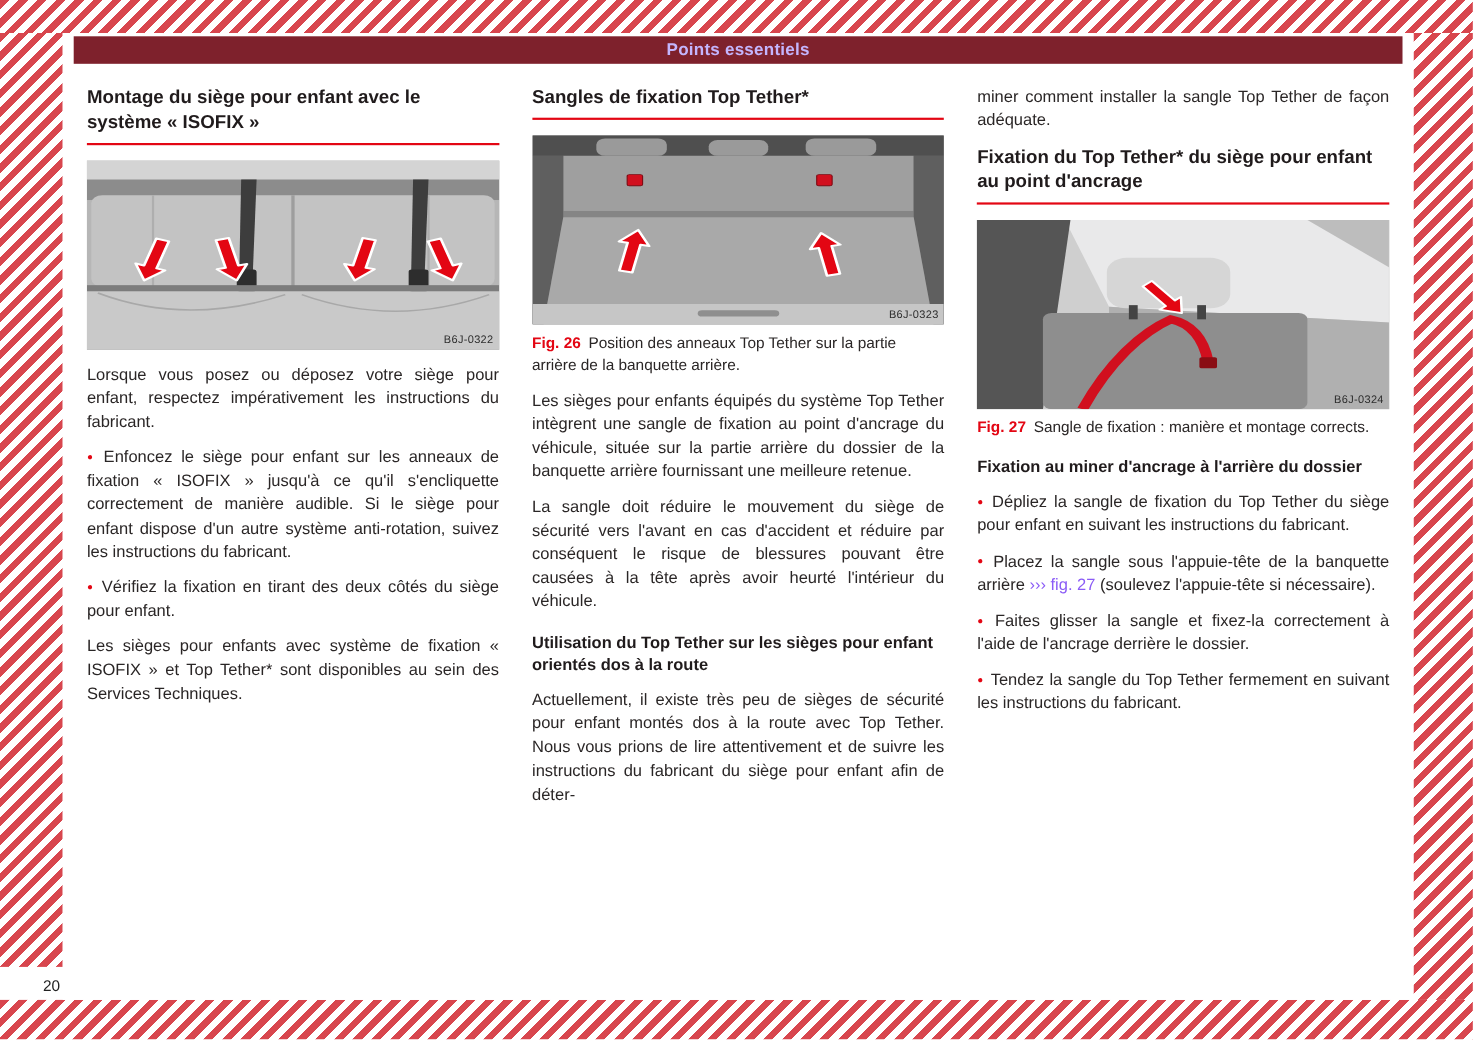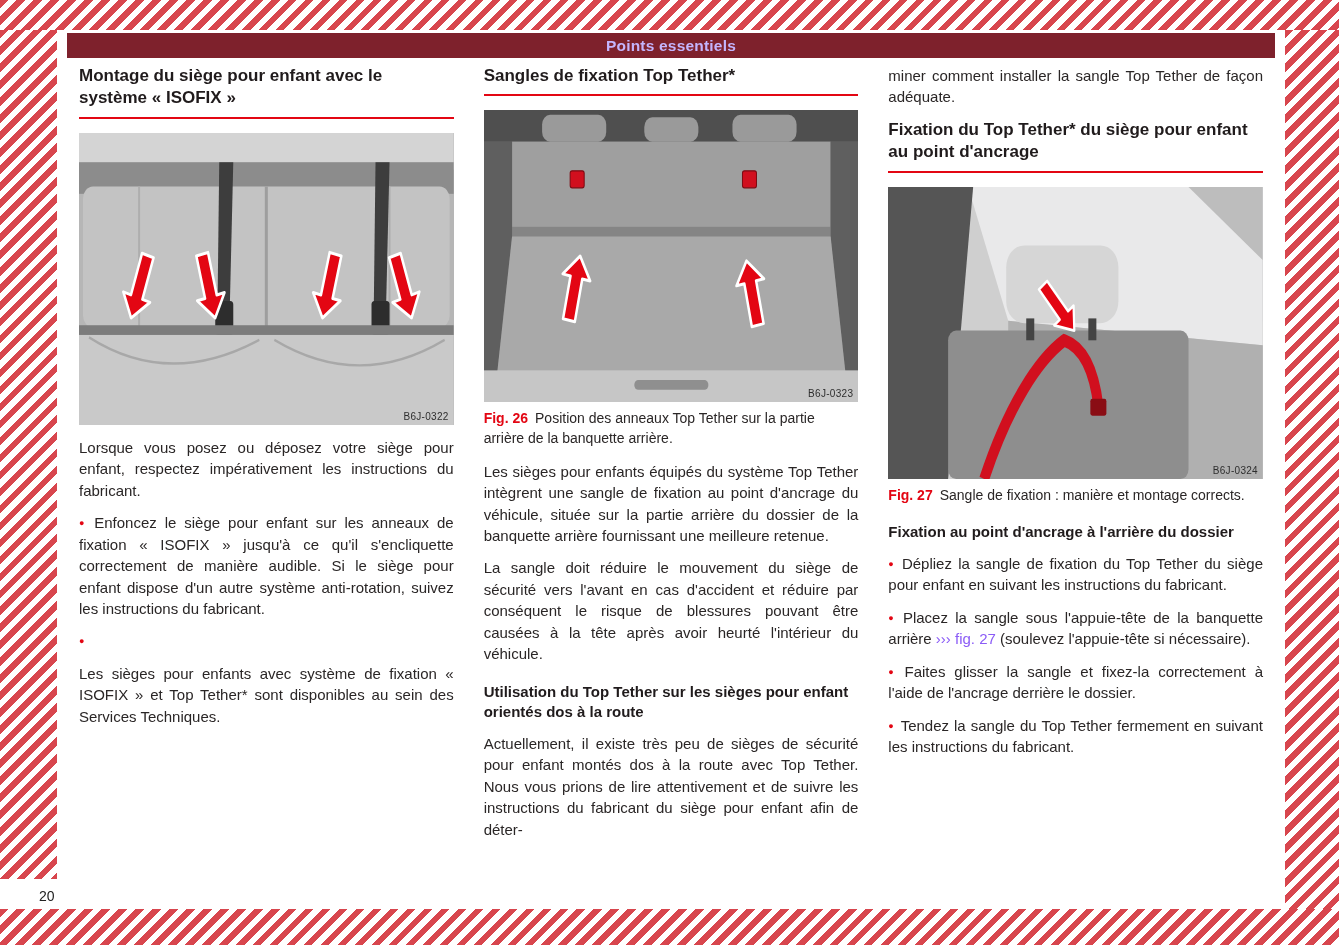--- a/index.html
+++ b/index.html
@@ -22,28 +22,28 @@
     position: absolute; top: 30px; left: 57px; right: 54px; bottom: 36px;
     background: #ffffff;
   }
   .header-bar {
     height: 25px; margin: 3px 10px 0; background: #7e212c; color: #c4b5fd;
     display: flex; align-items: center; justify-content: center;
   }
   .header-title { font-size: 15.5px; font-weight: bold; letter-spacing: 0.2px; }
   .columns {
     display: grid; grid-template-columns: 1fr 1fr 1fr; column-gap: 30px;
-    padding: 7px 22px 0;
+    padding: 20px 22px 0;
   }
   .col-heading {
     font-size: 17px; font-weight: bold; line-height: 1.32; color: #201b1c;
     padding-bottom: 7px; border-bottom: 2px solid #e30613; margin-bottom: 14px;
   }
   .figure { margin: 0 0 12px; }
-  .fig-image { position: relative; width: 100%; height: 292px; background: #b6b6b6; overflow: hidden; }
+  .fig-image { position: relative; width: 100%; height: 172px; background: #b6b6b6; overflow: hidden; }
   .fig-image svg { display: block; width: 100%; height: 100%; }
   .fig-code {
     position: absolute; right: 5px; bottom: 3px; font-size: 10px;
     color: #2e2e2e; letter-spacing: 0.3px;
   }
   .fig-caption { padding-top: 7px; font-size: 14px; line-height: 1.4; color: #2a2626; }
   .fig-label { color: #e30613; font-weight: bold; margin-right: 7px; }
   .body { font-size: 15px; line-height: 1.43; text-align: justify; margin-bottom: 11px; }
   .bullet .dot::before {
     content: "●"; color: #e30613; font-size: 9px;
@@ -110,21 +110,21 @@
               </g>
             </svg>
             <span class="fig-code">B6J-0322</span>
           </div>
         </figure>
 
         <p class="body">Lorsque vous posez ou déposez votre siège pour enfant, respectez impérativement les instructions du fabricant.</p>
 
         <p class="body bullet"><span class="dot"></span><span>Enfoncez le siège pour enfant sur les anneaux de fixation « ISOFIX » jusqu'à ce qu'il s'encliquette correctement de manière audible. Si le siège pour enfant dispose d'un autre système anti-rotation, suivez les instructions du fabricant.</span></p>
 
-        <p class="body bullet"><span class="dot"></span></p>
+        <p class="body bullet"><span class="dot"></span><span>Vérifiez la fixation en tirant des deux côtés du siège pour enfant.</span></p>
 
         <p class="body">Les sièges pour enfants avec système de fixation « ISOFIX » et Top Tether* sont disponibles au sein des Services Techniques.</p>
       </div>
 
       <div class="col">
         <h2 class="col-heading">Sangles de fixation Top Tether*</h2>
 
         <figure class="figure">
           <div class="fig-image">
             <svg viewBox="0 0 374 240" preserveAspectRatio="none">
@@ -197,21 +197,21 @@
                 <use href="#red-arrow" transform="translate(186,118) rotate(-40) scale(0.9)"></use>
               </g>
             </svg>
             <span class="fig-code">B6J-0324</span>
           </div>
           <figcaption class="fig-caption">
             <span class="fig-label">Fig. 27</span><span>Sangle de fixation : manière et montage corrects.</span>
           </figcaption>
         </figure>
 
-        <h3 class="subhead">Fixation au point d'ancrage à l'arrière du dossier</h3>
+        <h3 class="subhead">Fixation au miner d'ancrage à l'arrière du dossier</h3>
 
         <p class="body bullet"><span class="dot"></span><span>Dépliez la sangle de fixation du Top Tether du siège pour enfant en suivant les instructions du fabricant.</span></p>
 
         <p class="body bullet"><span class="dot"></span><span>Placez la sangle sous l'appuie-tête de la banquette arrière </span><span class="ref">››› fig. 27</span><span> (soulevez l'appuie-tête si nécessaire).</span></p>
 
         <p class="body bullet"><span class="dot"></span><span>Faites glisser la sangle et fixez-la correctement à l'aide de l'ancrage derrière le dossier.</span></p>
 
         <p class="body bullet"><span class="dot"></span><span>Tendez la sangle du Top Tether fermement en suivant les instructions du fabricant.</span></p>
       </div>
 

